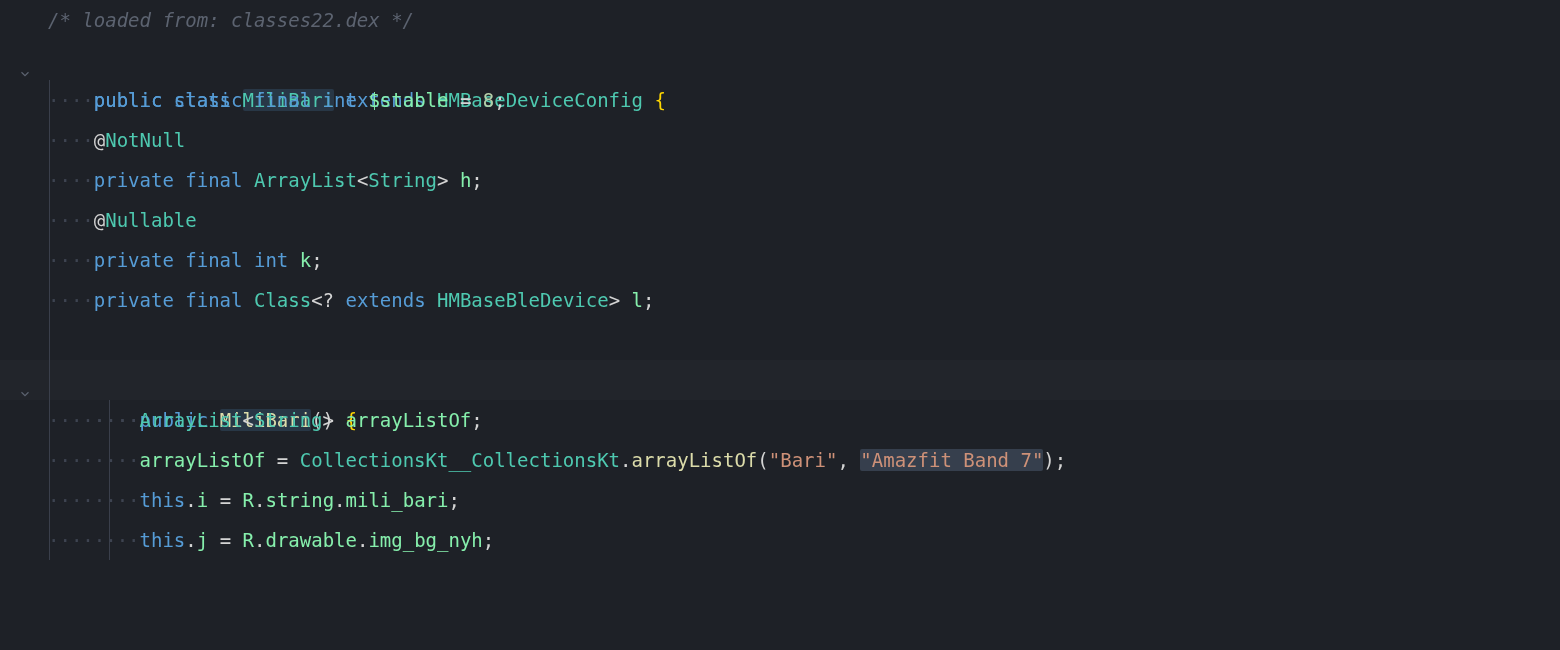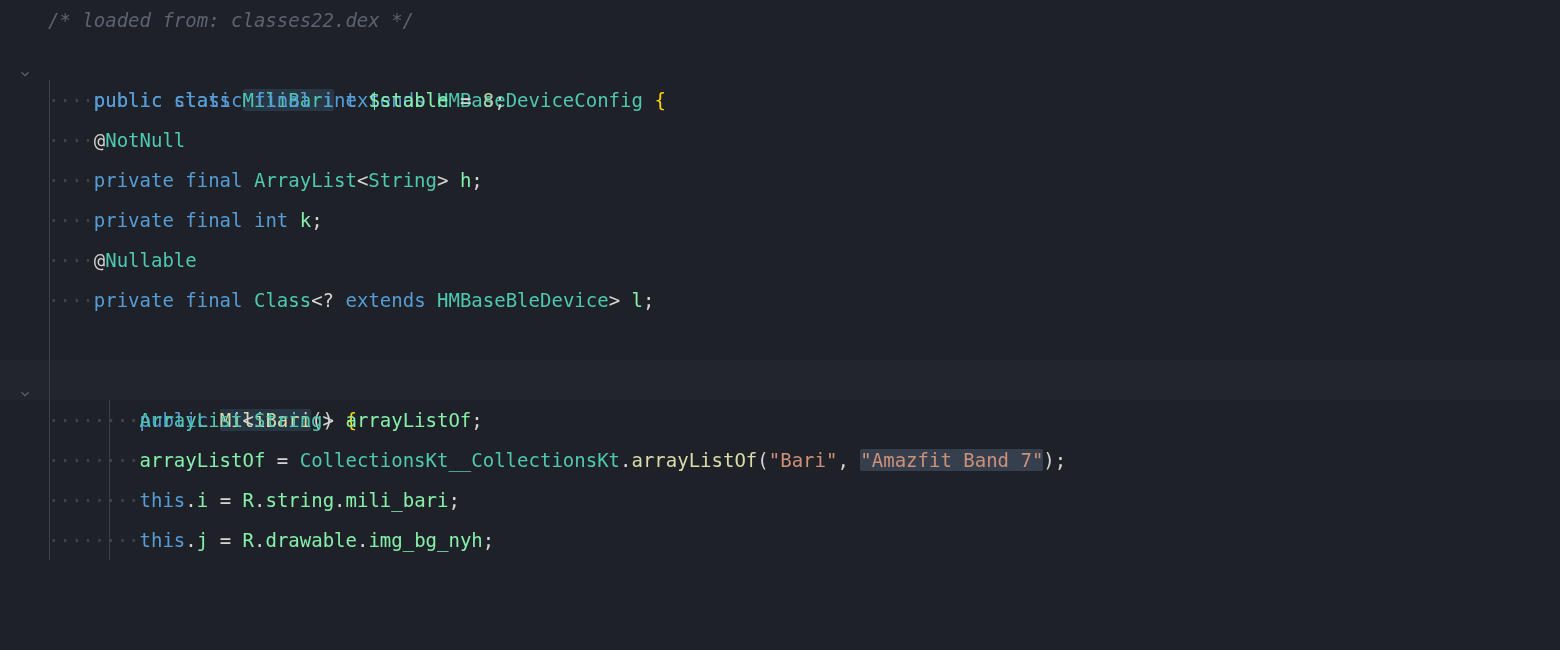--- a/index.html
+++ b/index.html
@@ -130,23 +130,23 @@
   </div>
 
   <div class="line"><div class="indent-guide"></div><span class="dot">····</span><span class="keyword">public</span><span class="dot"> </span><span class="keyword">static</span><span class="dot"> </span><span class="keyword">final</span><span class="dot"> </span><span class="keyword">int</span><span class="dot"> </span><span class="identifier">$stable</span><span class="dot"> </span><span class="operator">=</span><span class="dot"> </span><span class="number">8</span><span class="punct">;</span></div>
 
   <div class="line"><div class="indent-guide"></div><span class="dot">····</span><span class="annotation">@</span><span class="annotation-name">NotNull</span></div>
 
   <div class="line"><div class="indent-guide"></div><span class="dot">····</span><span class="keyword">private</span><span class="dot"> </span><span class="keyword">final</span><span class="dot"> </span><span class="type">ArrayList</span><span class="punct">&lt;</span><span class="type">String</span><span class="punct">&gt;</span><span class="dot"> </span><span class="identifier">h</span><span class="punct">;</span></div>
 
 
 
+  <div class="line"><div class="indent-guide"></div><span class="dot">····</span><span class="annotation">@</span><span class="annotation-name">Nullable</span></div>
+
   <div class="line"><div class="indent-guide"></div><span class="dot">····</span><span class="keyword">private</span><span class="dot"> </span><span class="keyword">final</span><span class="dot"> </span><span class="keyword">int</span><span class="dot"> </span><span class="identifier">k</span><span class="punct">;</span></div>
-
-  <div class="line"><div class="indent-guide"></div><span class="dot">····</span><span class="annotation">@</span><span class="annotation-name">Nullable</span></div>
 
   <div class="line"><div class="indent-guide"></div><span class="dot">····</span><span class="keyword">private</span><span class="dot"> </span><span class="keyword">final</span><span class="dot"> </span><span class="type">Class</span><span class="punct">&lt;</span><span class="plain">?</span><span class="dot"> </span><span class="keyword">extends</span><span class="dot"> </span><span class="type">HMBaseBleDevice</span><span class="punct">&gt;</span><span class="dot"> </span><span class="identifier">l</span><span class="punct">;</span></div>
 
   <div class="line"><div class="indent-guide"></div></div>
 
   <div class="line cursor-line-bg"><div class="indent-guide"></div>
     <span class="fold-arrow"><svg viewBox="0 0 24 24">
           <polyline points="6 9 12 15 18 9"></polyline>
         </svg></span><span class="dot">····</span><span class="keyword">public</span><span class="dot"> </span><span class="method highlight-word">MiliBari</span><span class="punct">()</span><span class="dot"> </span><span class="brace-gold">{</span>
   </div>

